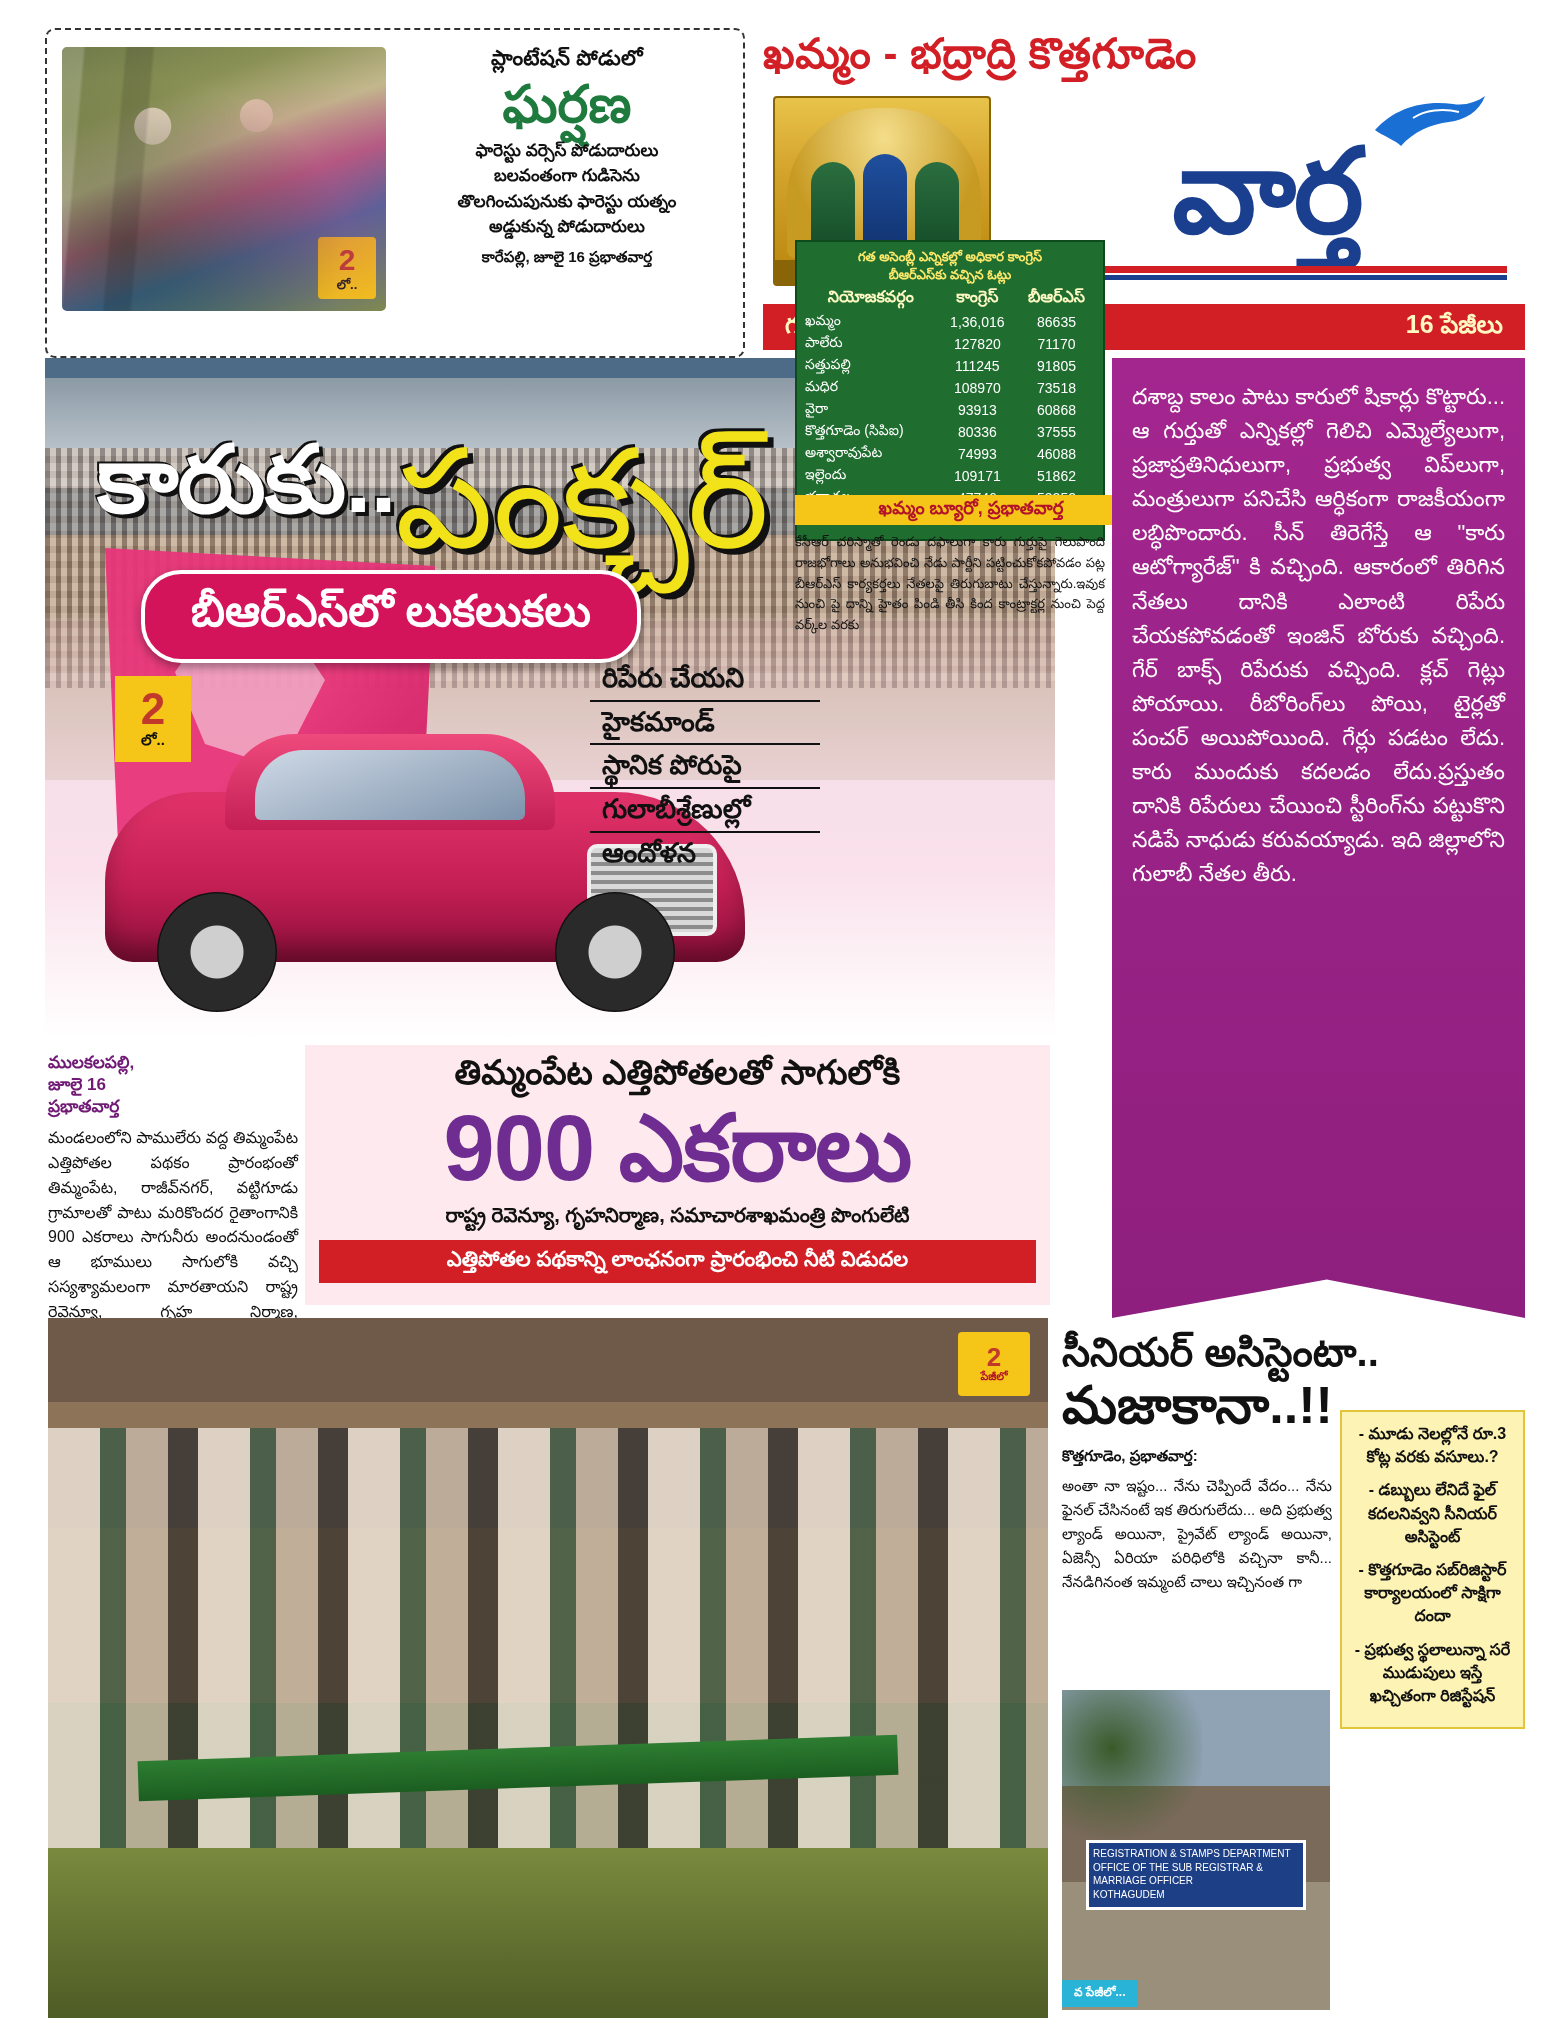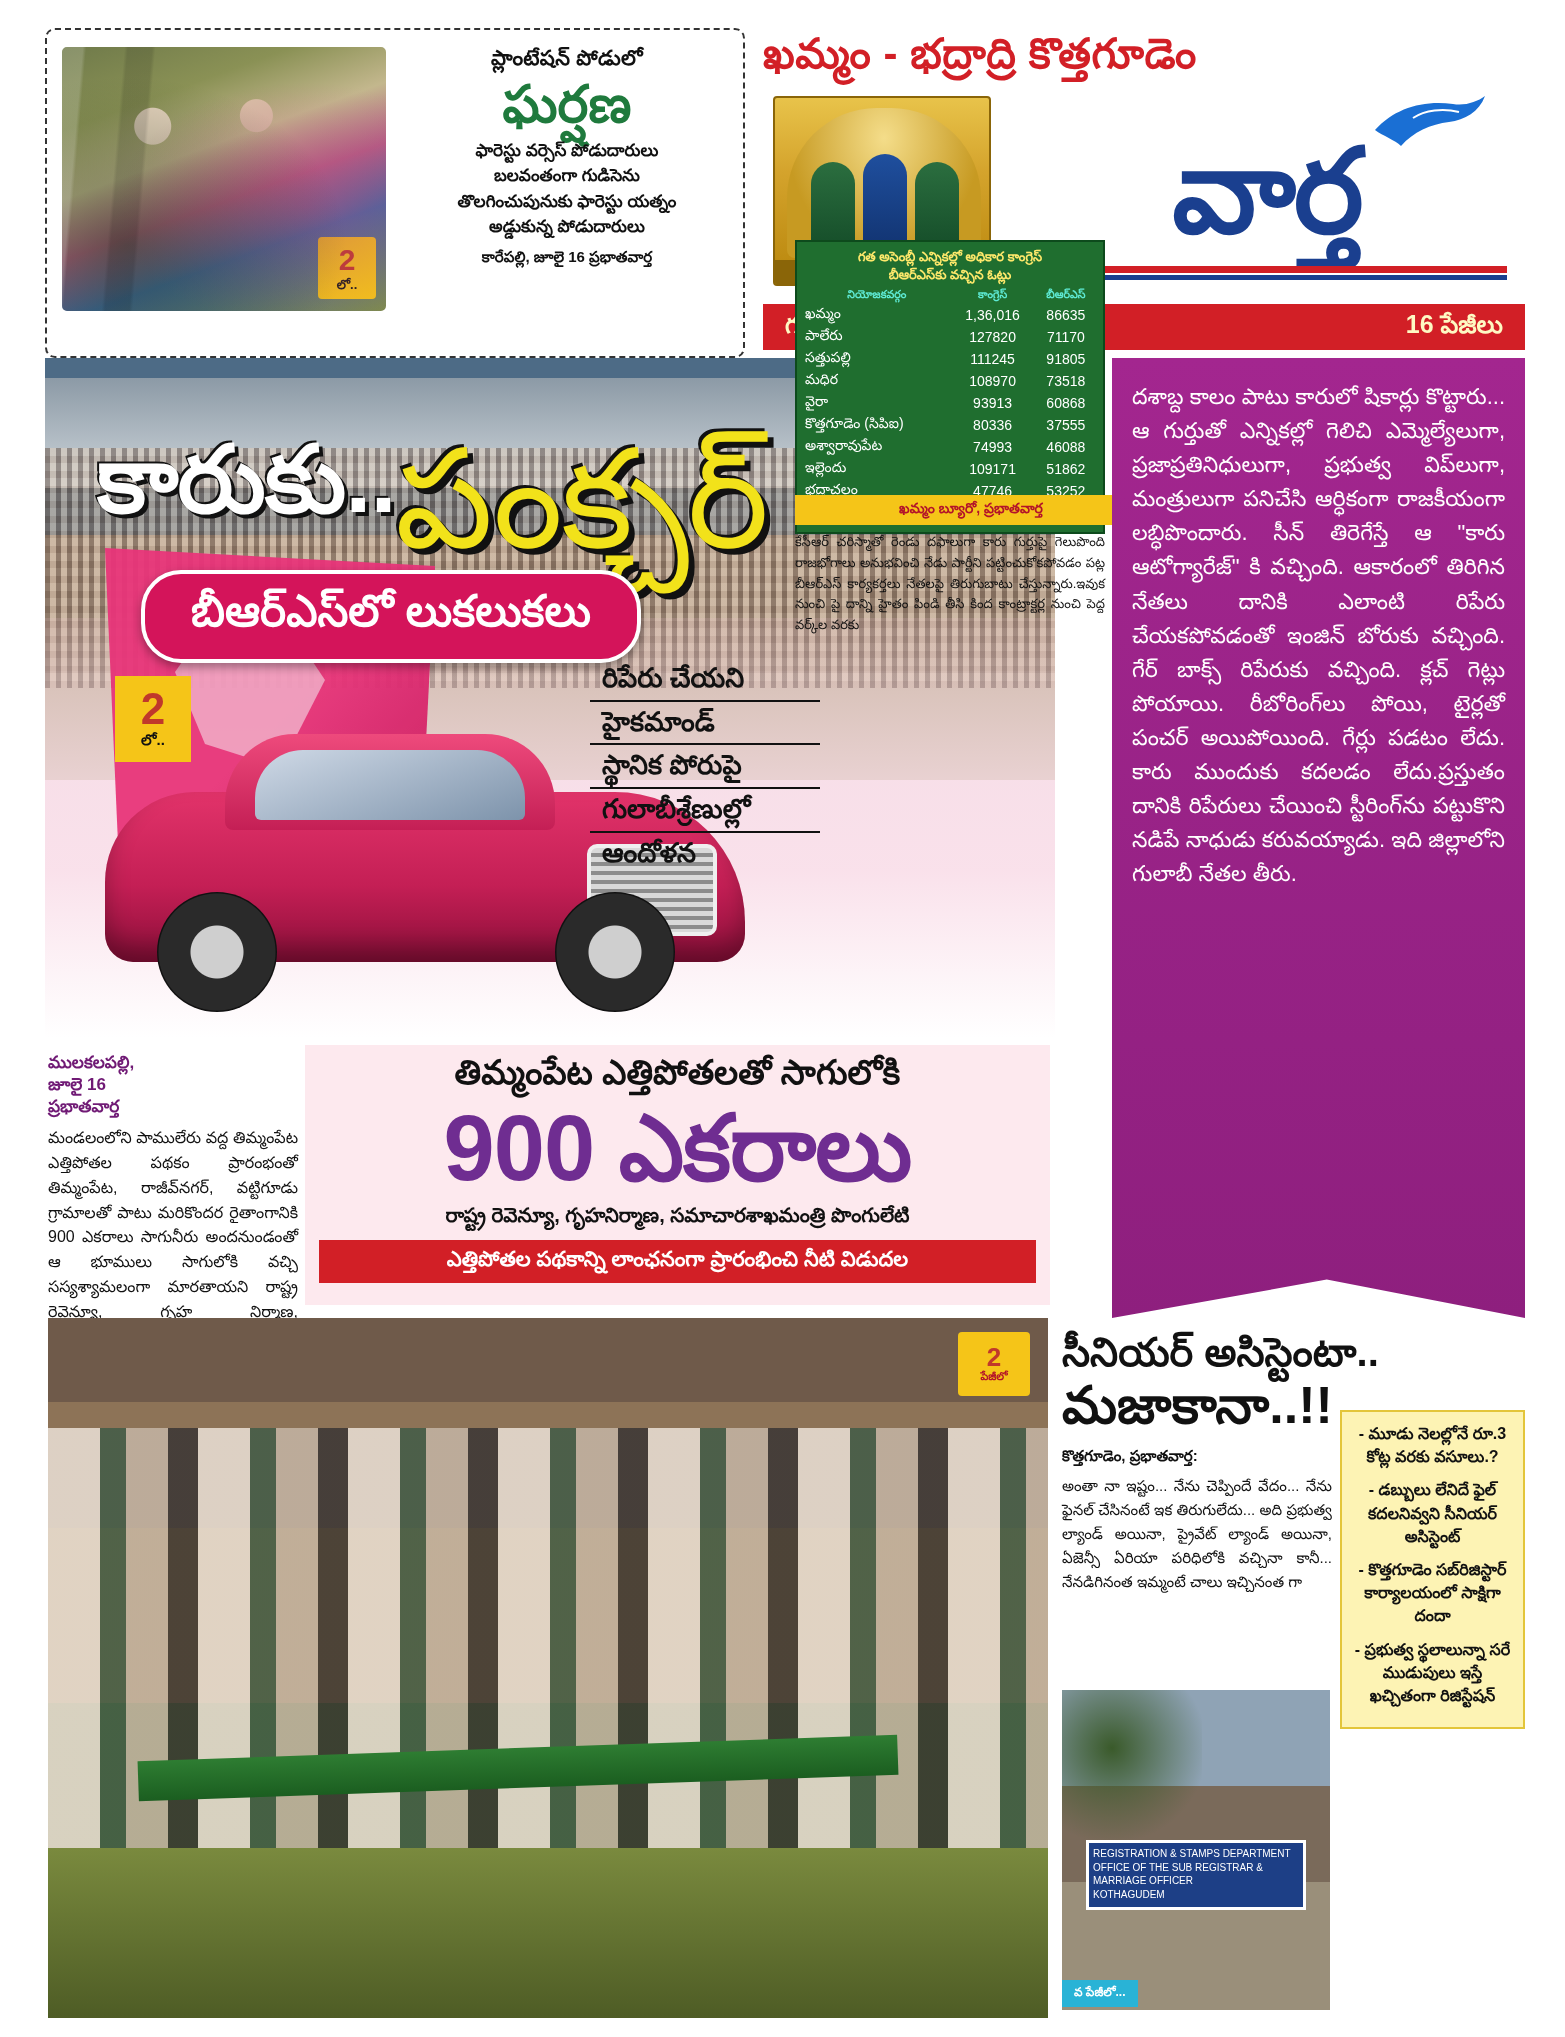--- a/index.html
+++ b/index.html
@@ -186,28 +186,28 @@
   }
   .lead-bullets div:last-child { border-bottom:none; }
 
   
   .results {
     position:absolute; left:795px; top:240px; width:310px;
     background:#1f6e2f; border:2px solid #0d4a1c; padding:6px 6px 8px;
   }
   .results .rhead { color:#ffe96b; font-size:13px; font-weight:bold; text-align:center; line-height:1.35; }
   .results table { width:100%; border-collapse:collapse; margin-top:4px; }
-  .results th { color:#5eead4; font-size:11px; font-weight:bold; padding:1px 2px; }
+  .results th { color:#fef9c3; font-size:16px; font-weight:bold; padding:1px 2px; }
   .results td { color:#ffffff; font-size:14px; padding:1px 2px; }
   .results td:nth-child(1){ text-align:left; }
   .results td:nth-child(2), .results td:nth-child(3){ text-align:center; }
 
   .bureau {
     position:absolute; left:795px; top:495px; width:352px; height:30px;
-    background:#f5c518; color:#b3132a; font-size:14px; font-weight:bold;
+    background:#f5c518; color:#b3132a; font-size:18px; font-weight:bold;
     display:flex; align-items:center; justify-content:center;
   }
   .bureau-body {
     position:absolute; left:795px; top:532px; width:310px;
     font-size:13px; color:#111; line-height:1.6; text-align:justify;
   }
 
   
   .purple-col {
     position:absolute; left:1112px; top:358px; width:413px; height:960px;

